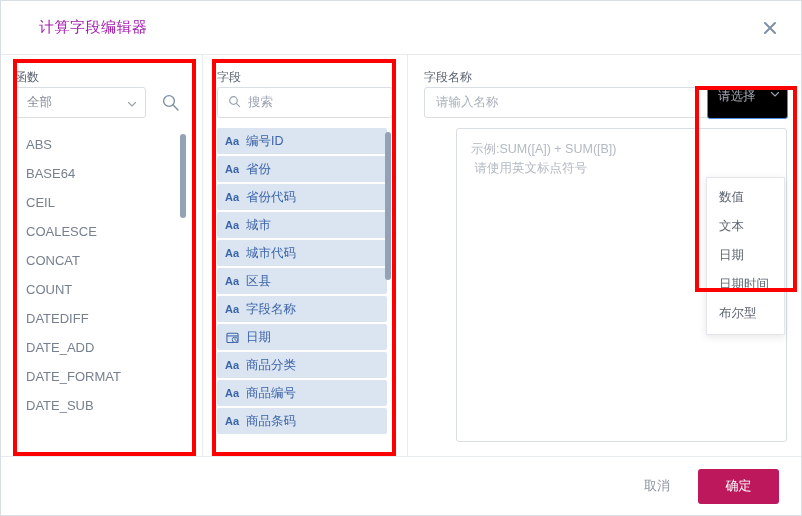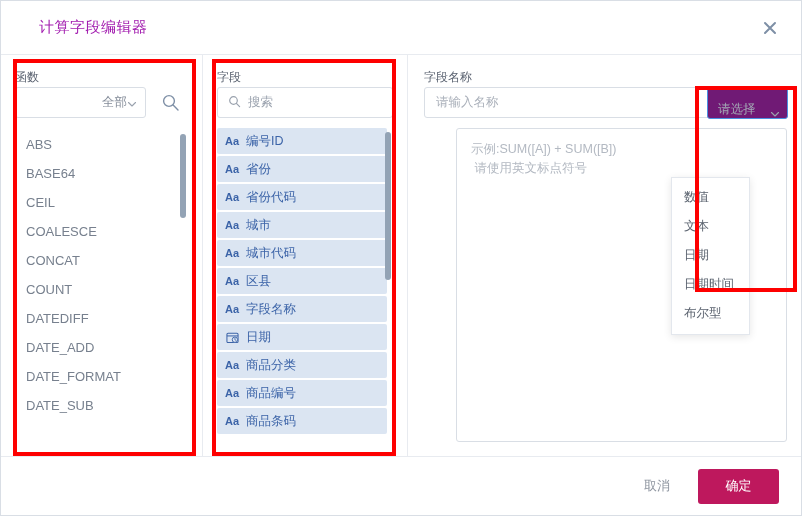--- a/index.html
+++ b/index.html
@@ -47,21 +47,21 @@
   .panel-func { width: 202px; border-right: 1px solid #e8ebf0; }
   .panel-field { width: 205px; border-right: 1px solid #e8ebf0; }
   .panel-expr { flex: 1 1 auto; }
 
   .panel-inner { padding: 14px 14px 0 14px; height: 100%; display:flex; flex-direction:column; }
   .panel-label {
     font-size: 12px; color: #5a6270; margin-bottom: 2px; line-height: 16px;
   }
 
   
-  .func-row { display: flex; align-items: center; gap: 15px; text-align: right; }
+  .func-row { display: flex; align-items: center; gap: 15px; }
   .sel-box {
     flex: 0 0 131px; height: 31px;
     border: 1px solid #d9dee5; border-radius: 3px;
     display: flex; align-items: center;
     padding: 0 8px 0 11px;
     font-size: 12.5px; color: #848c99;
     background: #fff; cursor: pointer;
   }
   .sel-box .sel-val { flex: 1 1 auto; }
   .chev { width: 10px; height: 10px; flex: 0 0 10px; }
@@ -126,22 +126,22 @@
   .name-input {
     flex: 1 1 auto; height: 31px;
     border: 1px solid #d9dee5; border-radius: 3px;
     display: flex; align-items: center; padding: 0 11px;
     font-size: 12.5px; color: #aab0ba; background: #fff; cursor: text;
   }
   .type-select {
     position: absolute; right: -1px; top: 0;
     width: 81px; height: 32px;
     border: 1px solid #4a90e2; border-radius: 3px;
-    background: #701a75;
-    display: flex; align-items: flex-end; justify-content: space-between;
+    background: #000000;
+    display: flex; align-items: flex-start; justify-content: space-between;
     padding: 0 7px 0 10px;
     font-size: 12.5px; color: #a4abb6; cursor: pointer; z-index: 5;
   }
   .textarea-box {
     margin-top: 10px; flex: 1 1 auto;
     border: 1px solid #d9dee5; border-radius: 3px;
     padding: 11px 14px; background: #fff;
     font-size: 12.5px; color: #b3b9c2; line-height: 19px;
     white-space: pre; cursor: text; overflow: hidden; margin-left: 32px;
   }
@@ -160,21 +160,21 @@
   }
   .btn-ok {
     font-size: 13px; color: #fff; background: #be185d;
     border: none; border-radius: 3px; cursor: pointer;
     width: 81px; height: 35px; font-family: inherit;
   }
 
   
   .dd-menu {
     position: absolute;
-    left: 670px; top: 122px;
+    left: 705px; top: 122px;
     width: 79px;
     background: #fff;
     border: 1px solid #e3e7ed;
     box-shadow: 0 2px 8px rgba(0,0,0,.10);
     padding: 5px 0 6px 0;
     z-index: 20;
   }
   .dd-item {
     height: 29px; line-height: 29px;
     padding-left: 12px;

